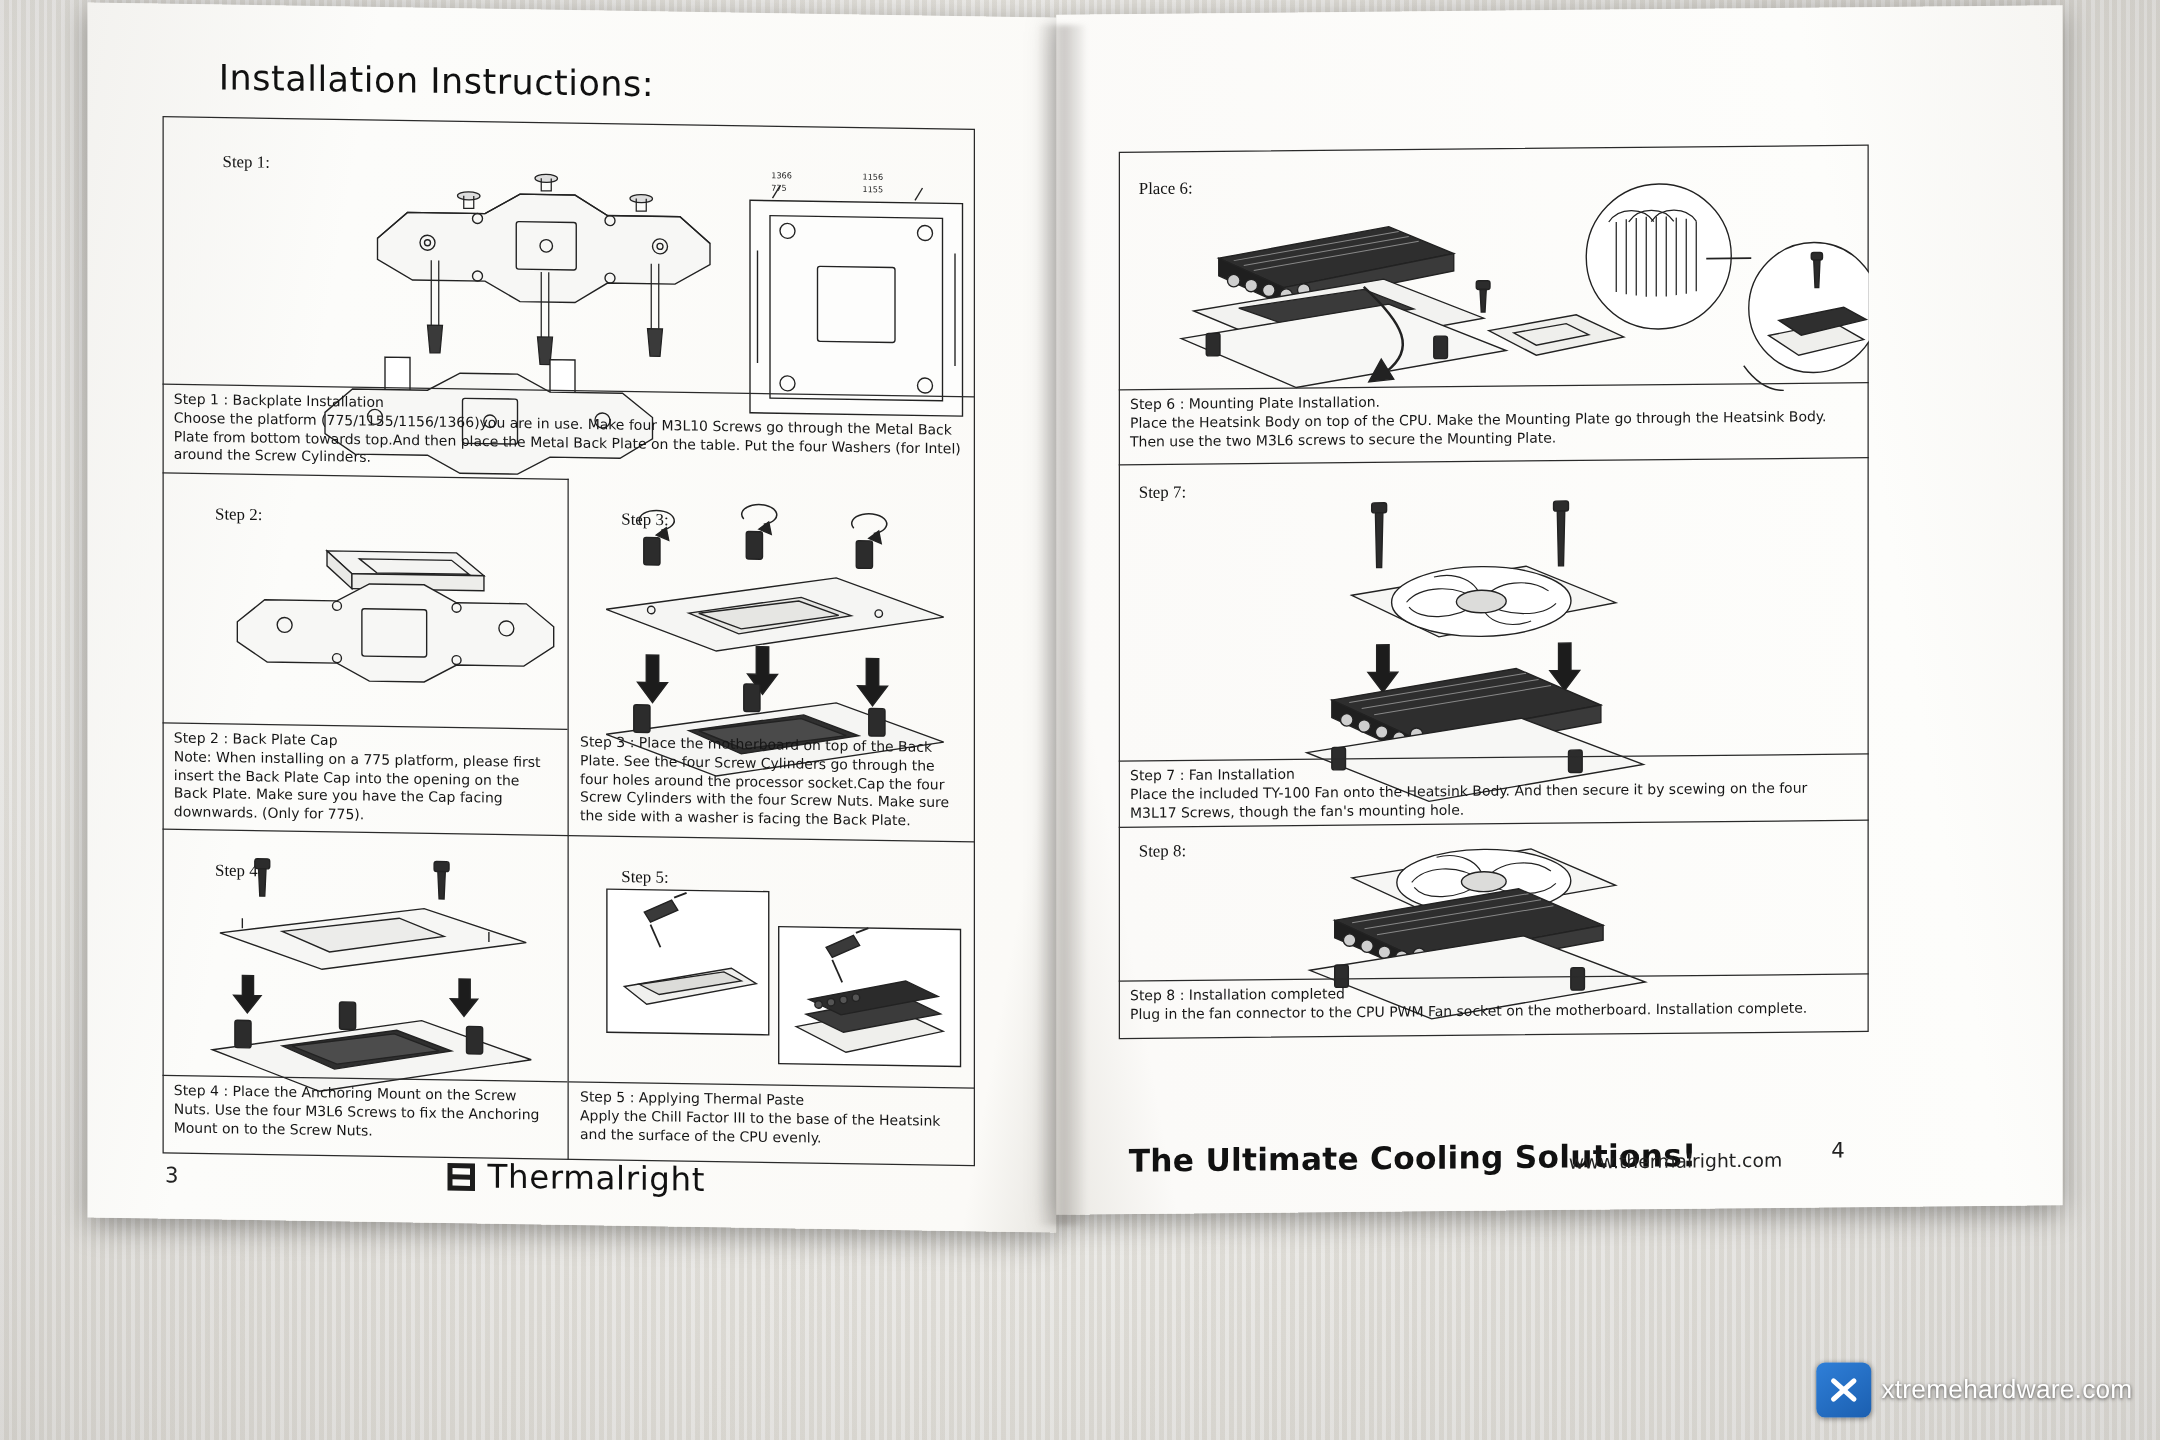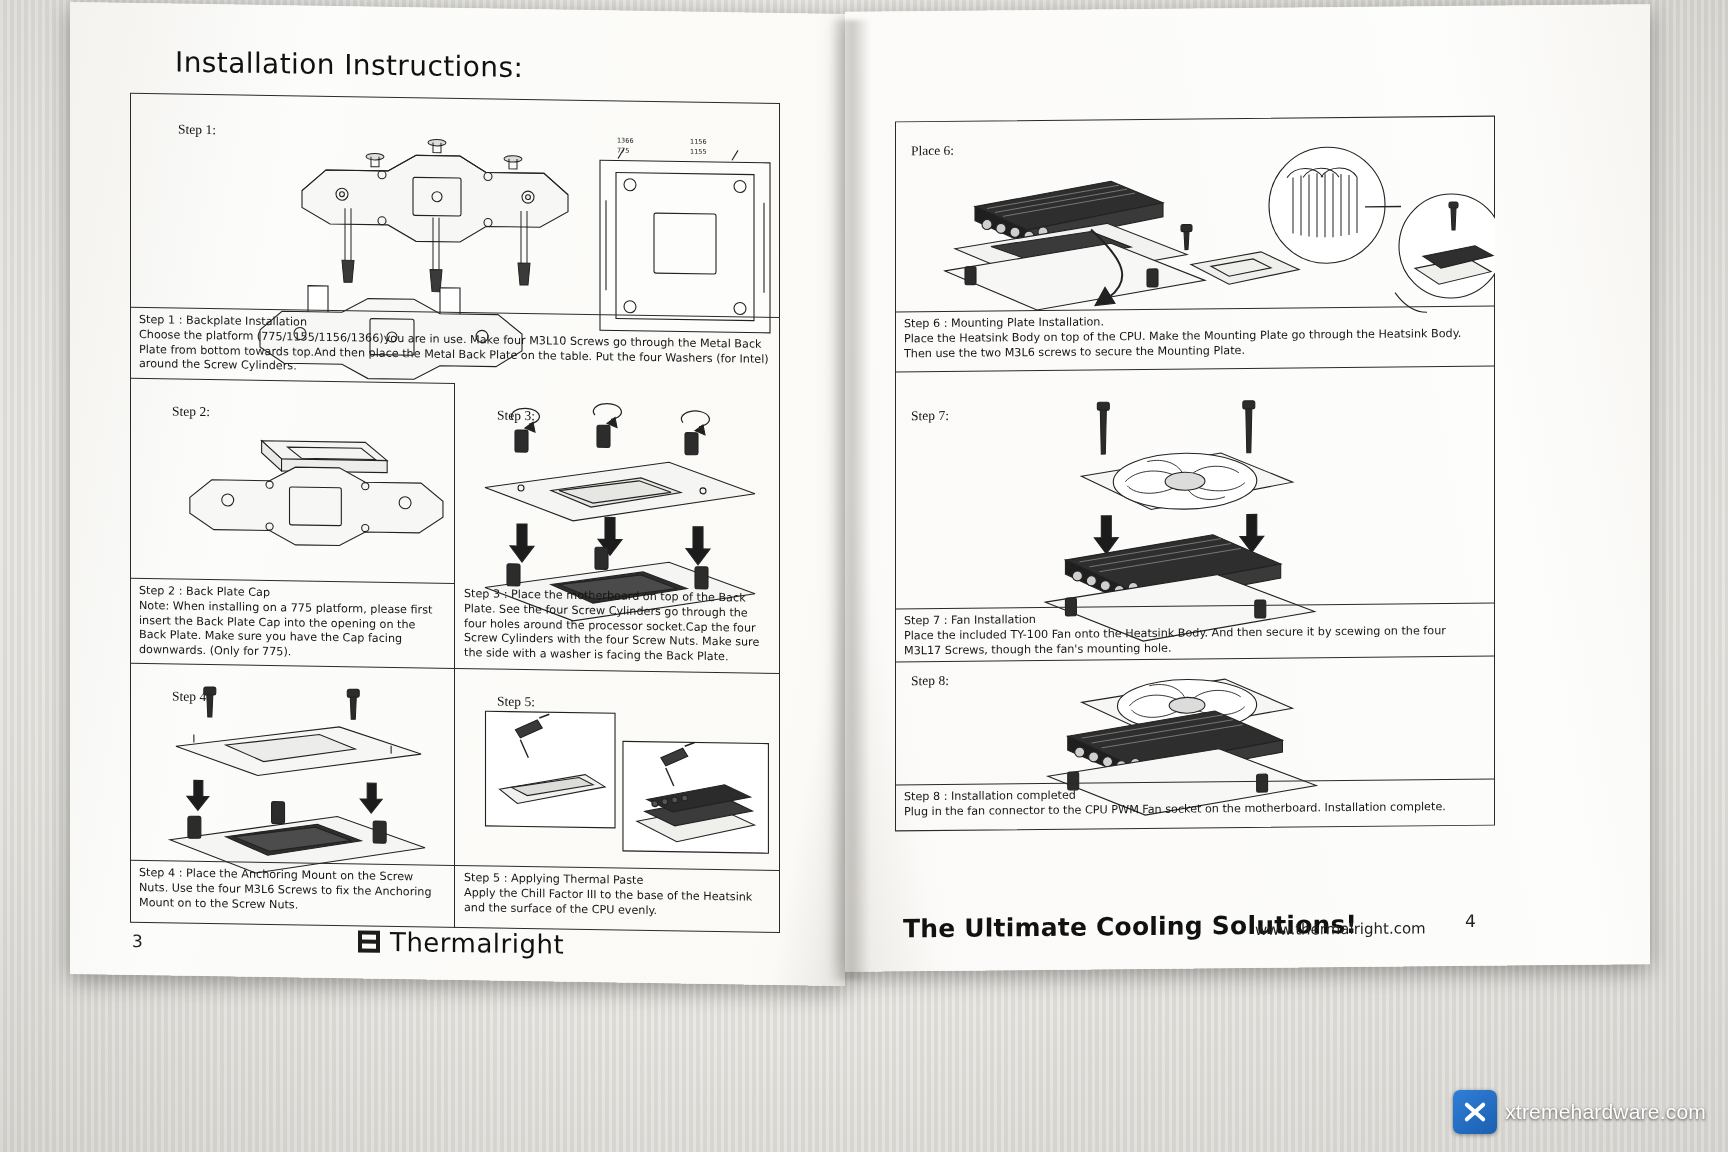--- a/index.html
+++ b/index.html
@@ -407,21 +407,21 @@
             <path d="M500 176 C510 190 520 196 532 196"></path>
           </g>
         </svg>
         <div class="cap" style="top:190px;height:60px;">
           <div>Step 6 : Mounting Plate Installation.</div>
           <div>Place the Heatsink Body on top of the CPU.  Make the Mounting Plate go through the Heatsink Body. Then use the two M3L6 screws to secure the Mounting Plate.</div>
         </div>
       </div>
 
       <div class="cell" style="left:50px;top:360px;width:600px;height:290px;border:none;border-top:1.3px solid #2a2a2a;">
-        <div class="cell-label" style="left:16px;top:26px;">Step 7:</div>
+        <div class="cell-label" style="left:16px;top:4px;">Step 7:</div>
         <svg class="art" viewBox="0 0 600 290">
           <g fill="none" stroke="#222" stroke-width="1.1">
 
             <g fill="#2c2c2c">
               <rect x="202" y="32" width="12" height="8" rx="2"></rect>
                 <path d="M205 40 l6 0 l-1 44 l-4 0 Z"></path>
               <rect x="348" y="32" width="12" height="8" rx="2"></rect>
                 <path d="M351 40 l6 0 l-1 44 l-4 0 Z"></path>
             </g>
 

